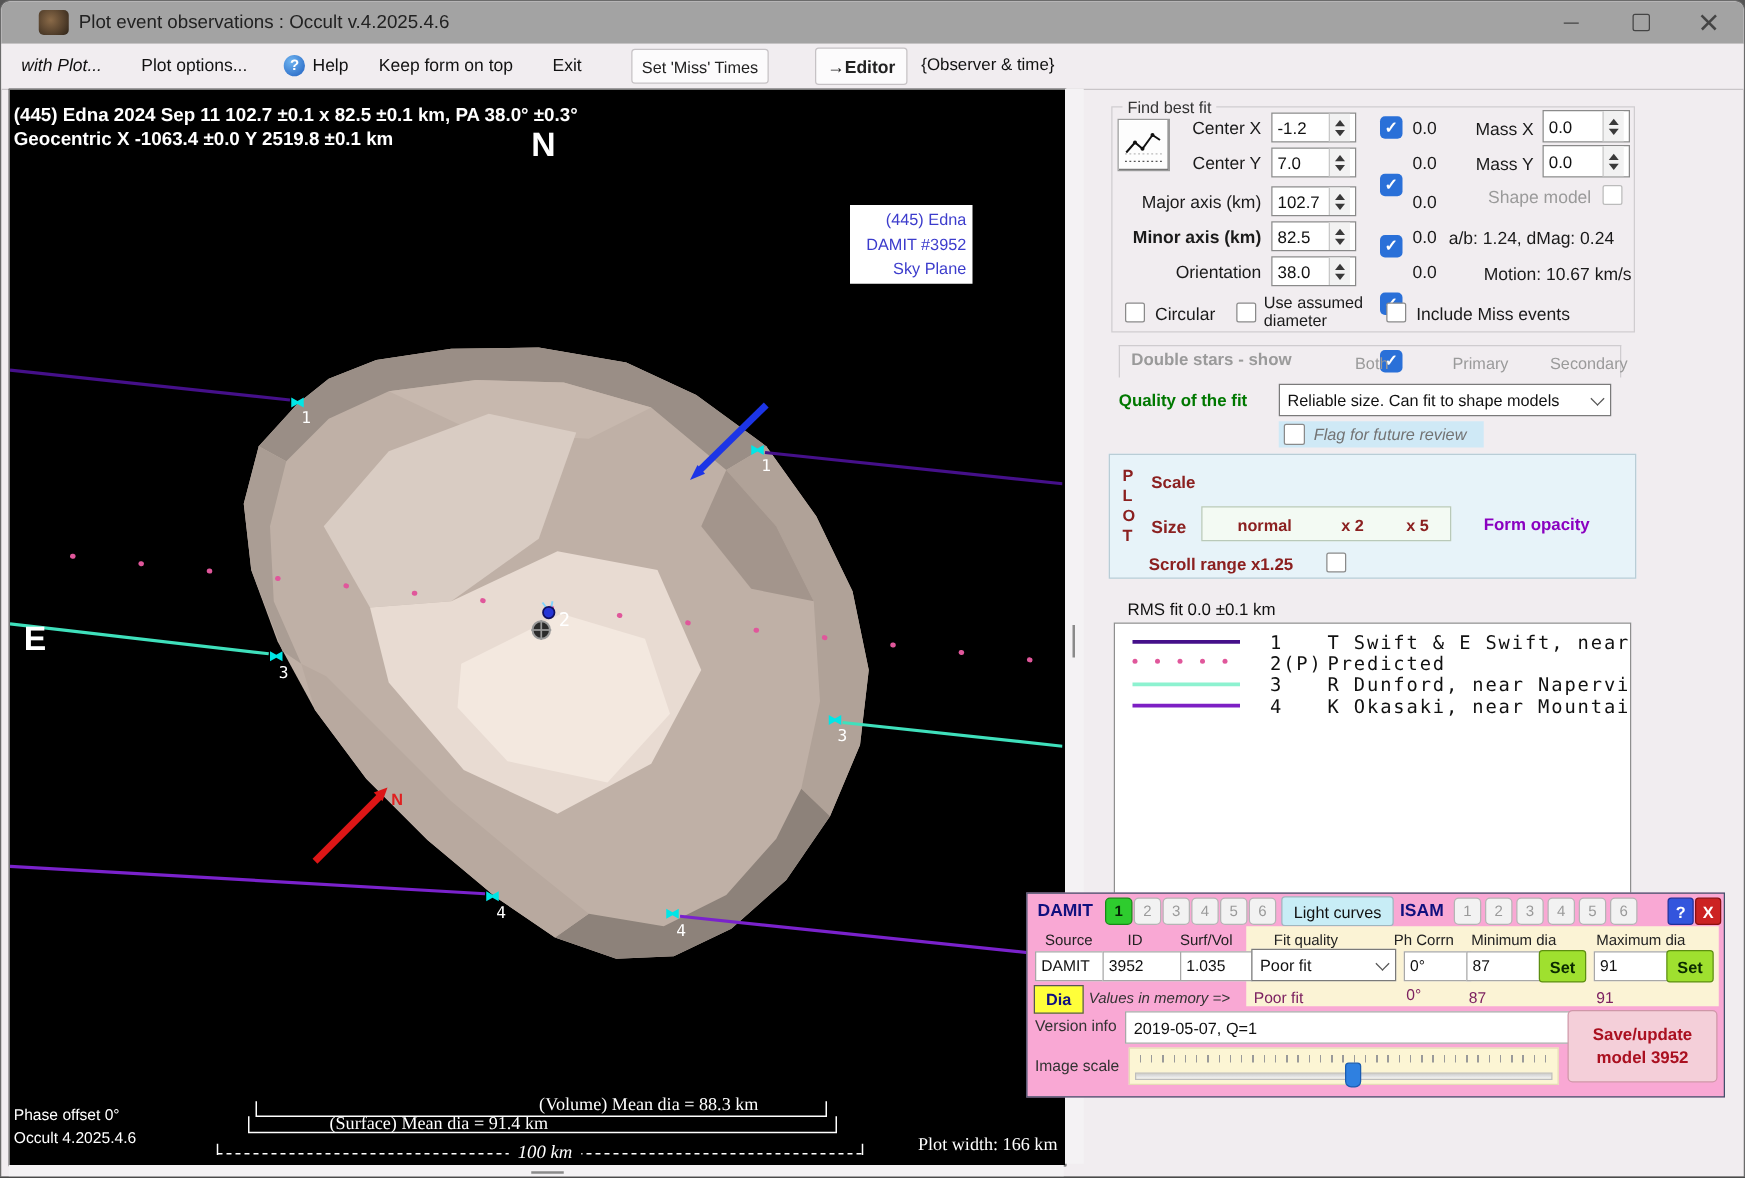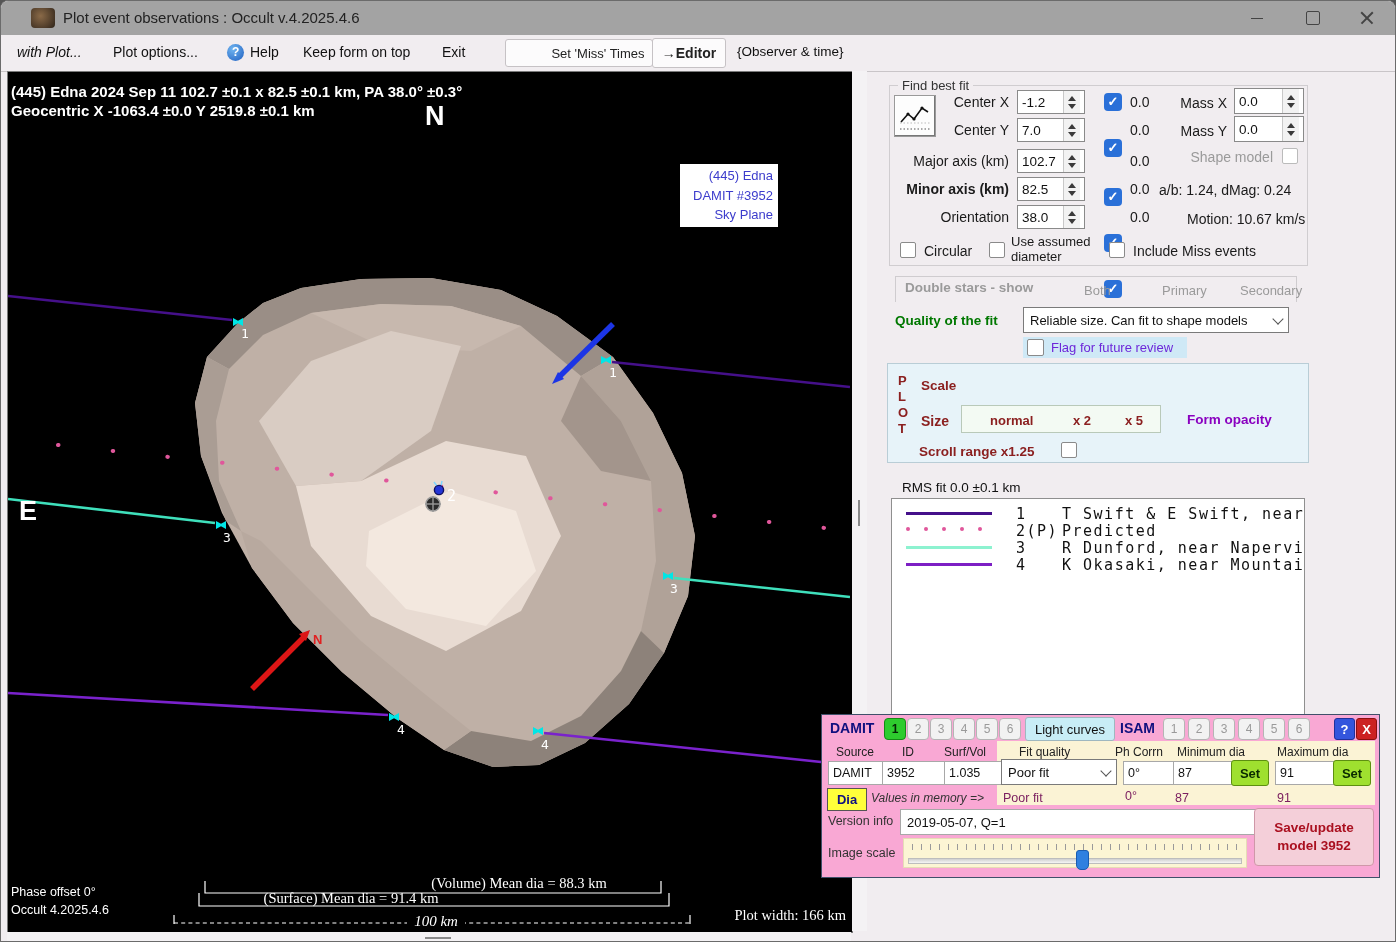--- a/index.html
+++ b/index.html
@@ -91,21 +91,21 @@
   .memval{position:absolute;font-size:12.5px;color:#7c2060;}
   .diabtn{position:absolute;left:5px;top:73px;width:38px;height:21px;background:#ffff3a;border:1.5px solid #555;
           font-size:13px;font-weight:bold;color:#101080;display:flex;align-items:center;justify-content:center;}
   .savebtn{position:absolute;left:432px;top:93px;width:118px;height:56px;background:#f4cfd9;border:1.5px solid #cf97a8;
            border-radius:4px;color:#aa1020;font-weight:bold;font-size:13.5px;text-align:center;
            display:flex;flex-direction:column;align-items:center;justify-content:center;line-height:1.35;}
   .vfield{position:absolute;background:#fff;border:1px solid #a8a8a8;font-size:13px;color:#111;display:flex;
           align-items:center;padding:0 6px;}
   .flagbox{position:absolute;left:1022px;top:336px;width:160px;height:21px;background:#cfe9f6;display:flex;
            align-items:center;gap:7px;padding-left:4px;}
-  .flaglbl{font-size:13px;color:#6d28d9;}
+  .flaglbl{font-size:13px;font-style:italic;color:#737373;}
   .monosvg{font-family:"DejaVu Sans Mono",monospace;}
 </style>
 </head>
 <body>
 
 <div class="win">
 
   <div class="titlebar">
     <div class="appicon"></div>
     <div class="apptitle">Plot event observations : Occult v.4.2025.4.6</div>
@@ -120,21 +120,21 @@
       </div>
   </div>
 
   <div class="menubar">
     <span class="mitem" style="left:16px;font-style:italic;">with Plot...</span>
     <span class="mitem" style="left:112px;">Plot options...</span>
     <span class="helpicon"></span>
     <span class="mitem" style="left:249px;">Help</span>
     <span class="mitem" style="left:302px;">Keep form on top</span>
     <span class="mitem" style="left:441px;">Exit</span>
-    <div class="mbtn" style="left:504px;top:4px;width:108px;height:26px;padding-left:38px;">Set 'Miss' Times</div>
+    <div class="mbtn" style="left:504px;top:4px;width:108px;height:26px;">Set 'Miss' Times</div>
     <div class="mbtn" style="left:651px;top:3px;width:72px;height:28px;font-weight:bold;font-size:14px;">→Editor</div>
     <span class="mitem" style="left:736px;font-size:13.5px;">{Observer &amp; time}</span>
   </div>
 
   <div class="plotarea">
     <svg width="842" height="858" viewBox="7 71 842 858" xmlns="http://www.w3.org/2000/svg">
 
       <g>
         <polygon fill="#bfb0a6" points="237,322 262,302 300,287 360,278 430,277 500,289 556,315 612,356 652,412 681,472 694,535 687,595 663,652 628,703 584,742 538,764 492,766 443,749 396,717 341,671 292,622 251,567 221,512 200,455 194,402 206,356"></polygon>
         <polygon fill="#9a8e86" points="206,356 237,322 262,302 300,287 360,278 430,277 500,289 556,315 612,356 580,375 520,325 450,305 380,303 310,312 262,334 228,368"></polygon>

